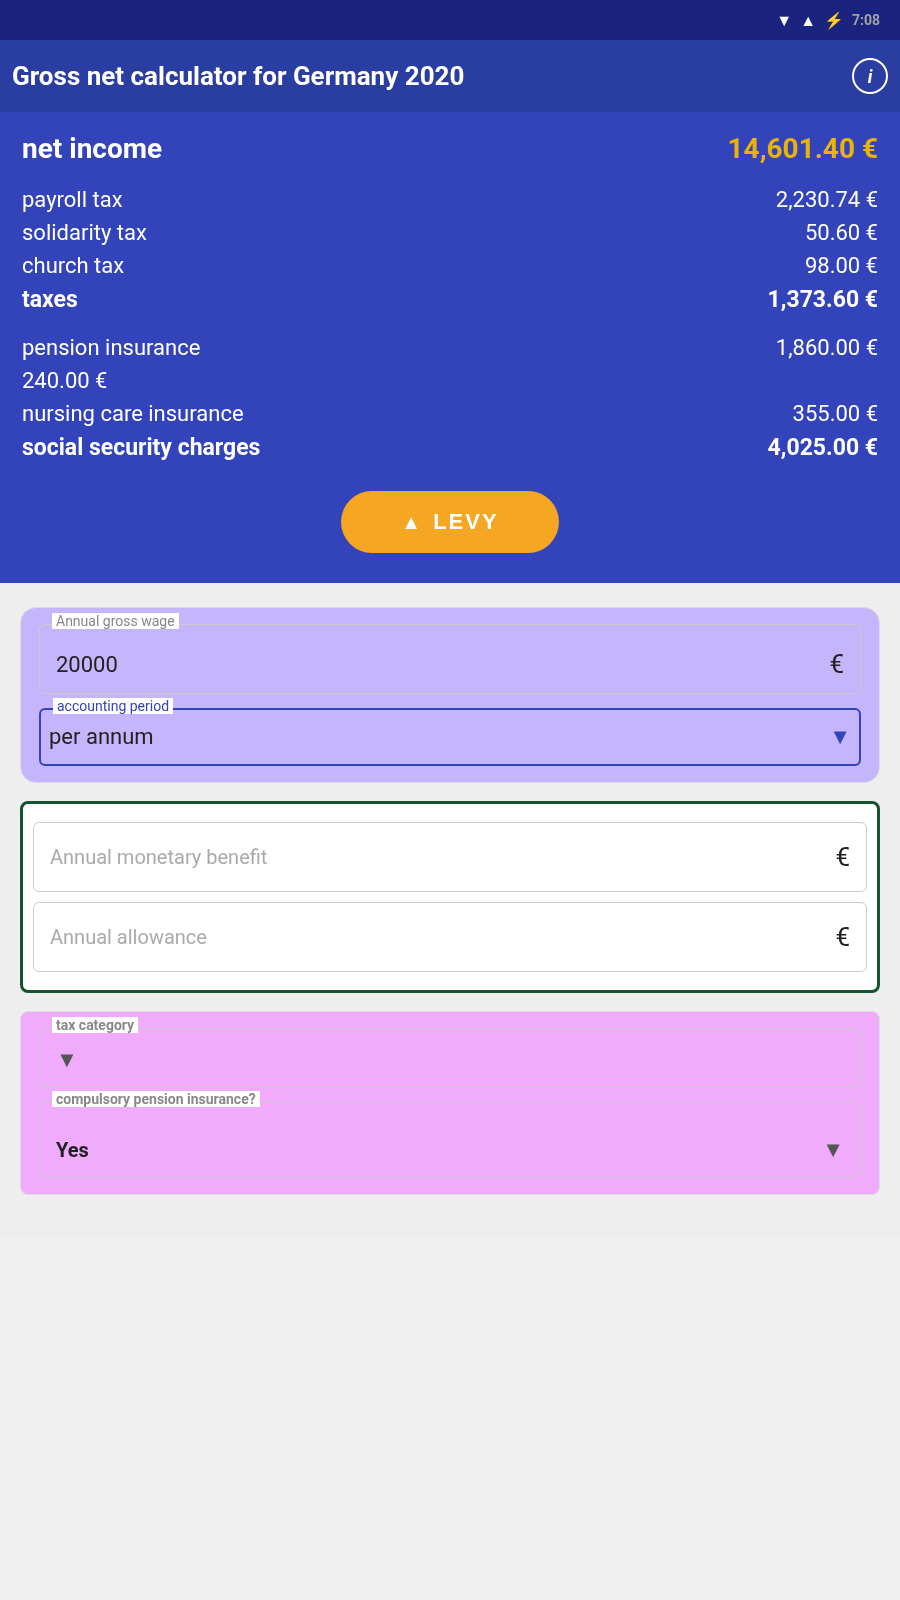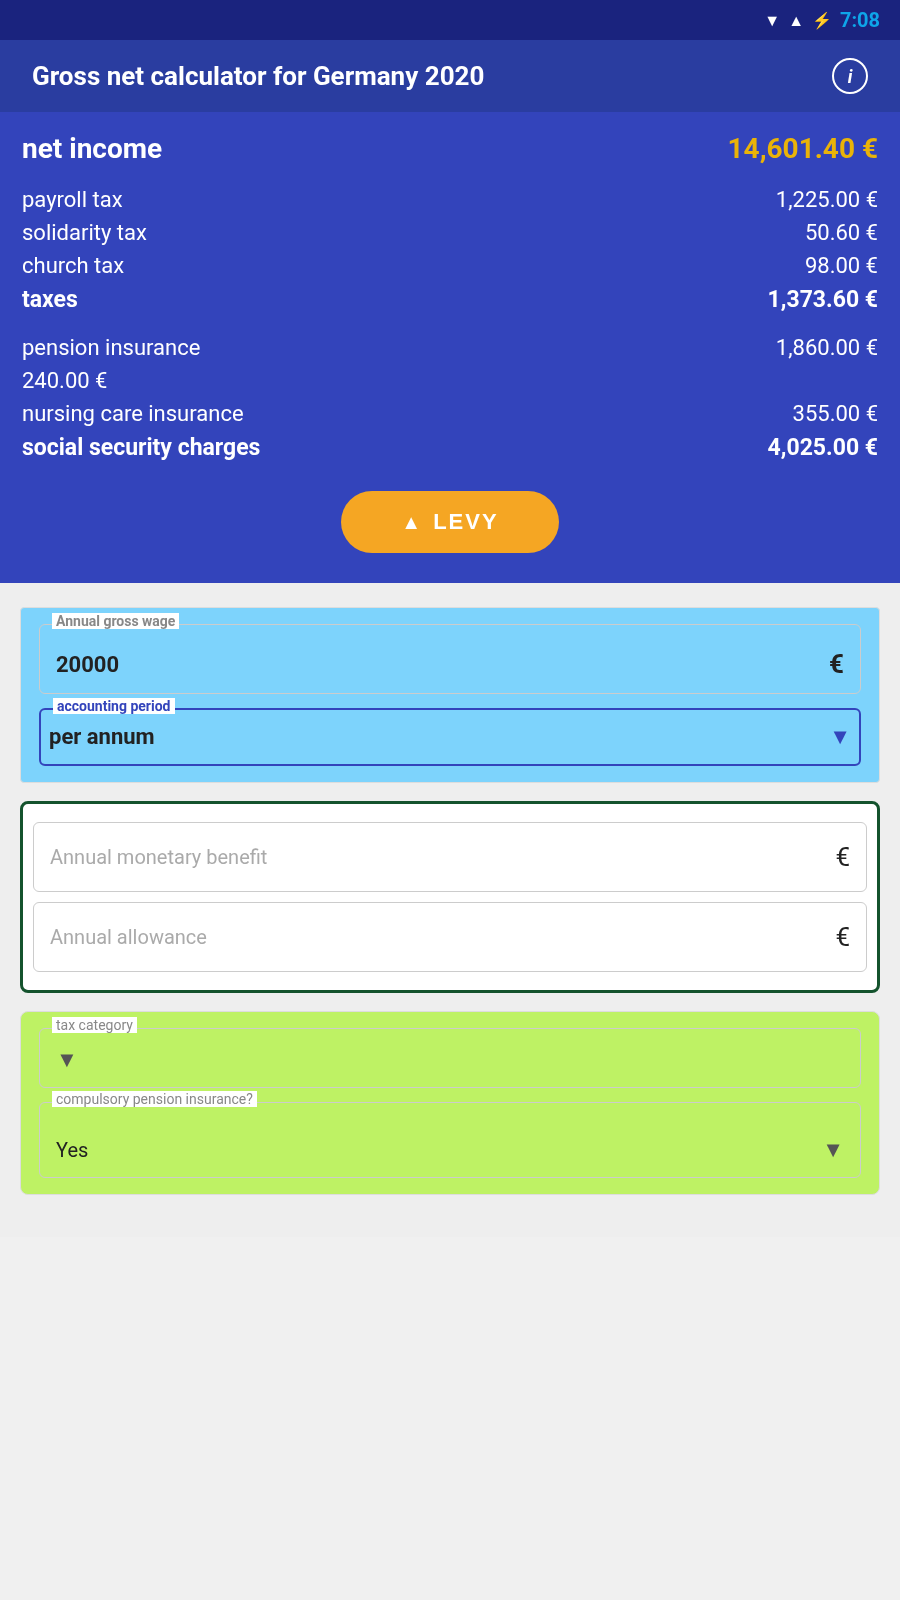--- a/index.html
+++ b/index.html
@@ -22,33 +22,33 @@
       justify-content: flex-end;
       padding: 0 20px;
       gap: 10px;
     }
     .status-bar-icons {
       display: flex;
       align-items: center;
       gap: 8px;
     }
     .status-time {
-      color: #0ea5e9;
-      font-size: 20px;
+      color: #a3a3a3;
+      font-size: 14px;
       font-weight: bold;
     }
     .status-icon {
       color: white;
       font-size: 16px;
     }
 
     
     .app-header {
       background: #2a3da0;
-      padding: 18px 32px;
+      padding: 18px 12px;
       display: flex;
       align-items: center;
       justify-content: space-between;
     }
     .app-title {
       color: white;
       font-size: 26px;
       font-weight: bold;
     }
     .info-icon {
@@ -142,26 +142,25 @@
       letter-spacing: 2px;
     }
 
     
     .form-section {
       background: #eeeeee;
       padding: 24px 20px;
     }
 
     .form-card {
-      background: #7dd3fc;
-      border-radius: 4px;
+      background: #c4b5fd;
+      border-radius: 16px;
       padding: 16px 18px;
       margin-bottom: 18px;
       border: 1px solid #ddd;
-      font-weight: bold;
     }
 
     .field-group {
       position: relative;
       margin-bottom: 0;
     }
 
     .field-input {
       width: 100%;
       border: 1px solid #ccc;
@@ -231,25 +230,26 @@
       border-radius: 6px;
       margin: 10px;
       padding: 18px 16px;
       display: flex;
       justify-content: space-between;
       align-items: center;
       min-height: 70px;
     }
 
     .tax-card {
-      background: #bef264;
+      background: #f0abfc;
       border-radius: 8px;
       padding: 16px 18px;
       margin-bottom: 18px;
       border: 1px solid #ddd;
+      font-weight: bold;
     }
     .tax-field-wrapper {
       position: relative;
       border: 1px solid #ccc;
       border-radius: 6px;
       padding: 12px 16px 14px;
     }
     .tax-field-label {
       position: absolute;
       top: -12px;
@@ -312,21 +312,21 @@
 
 <div class="results-section">
 
   <div class="net-income-row">
     <span class="net-income-label">net income</span>
     <span class="net-income-value">14,601.40 €</span>
   </div>
 
   <div class="detail-row">
     <span class="detail-label">payroll tax</span>
-    <span class="detail-value">1,225.00 €</span>
+    <span class="detail-value">2,230.74 €</span>
   </div>
   <div class="detail-row">
     <span class="detail-label">solidarity tax</span>
     <span class="detail-value">50.60 €</span>
   </div>
   <div class="detail-row">
     <span class="detail-label">church tax</span>
     <span class="detail-value">98.00 €</span>
   </div>
   <div class="detail-row subtotal">

